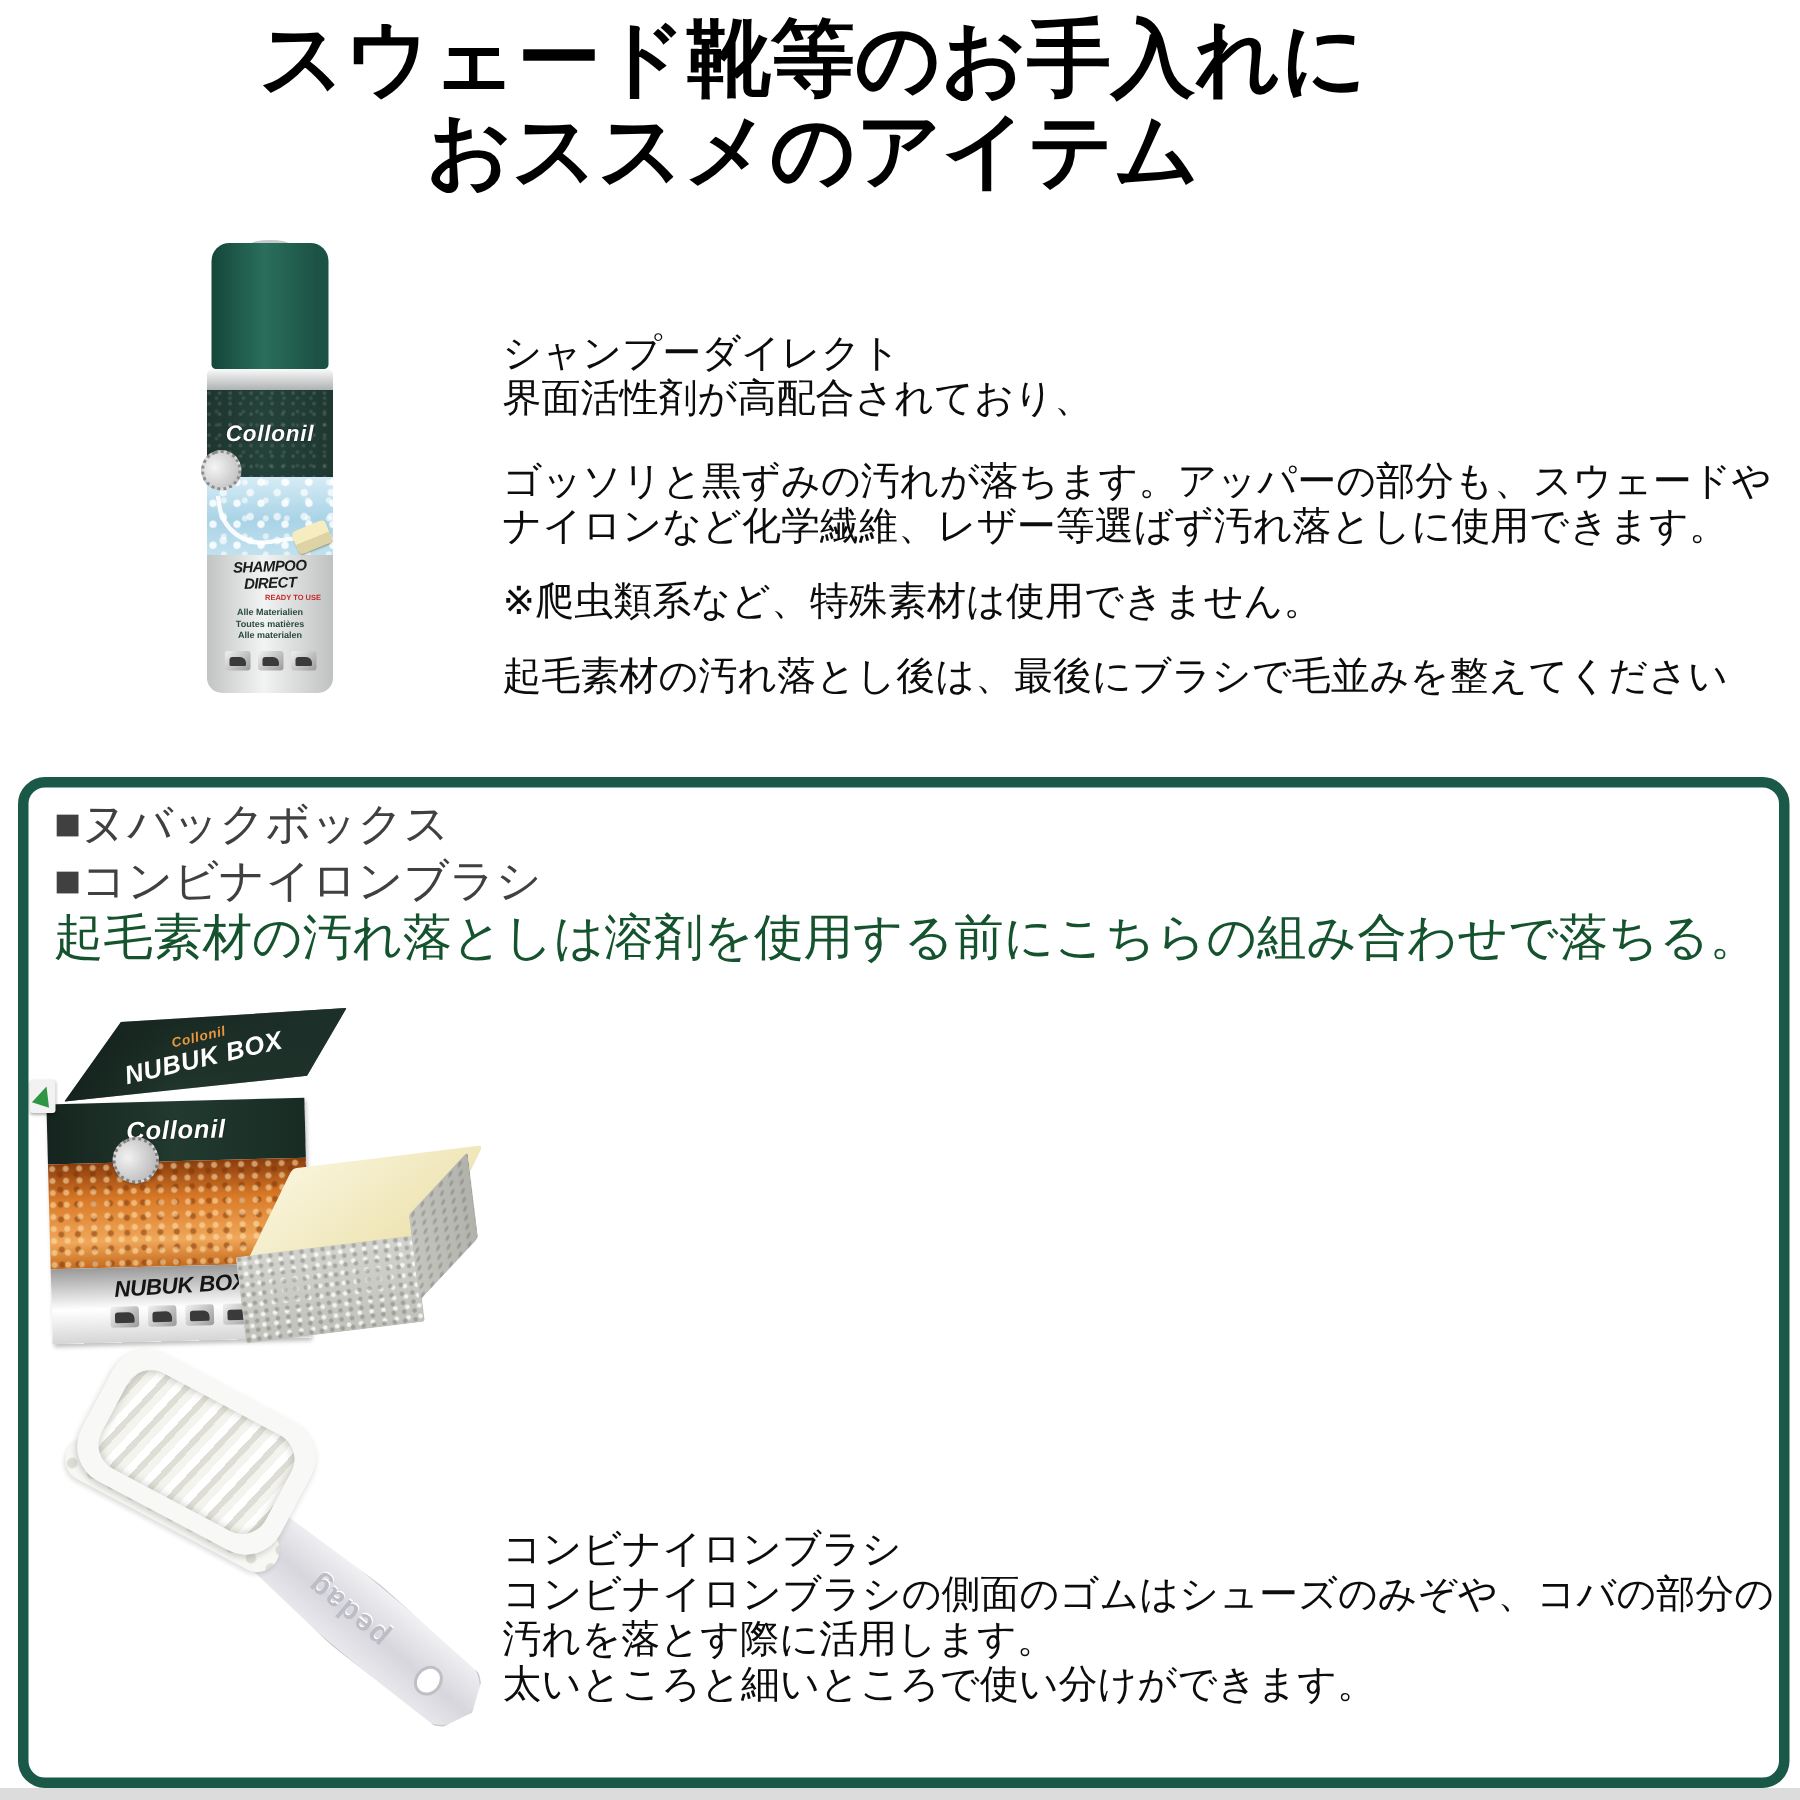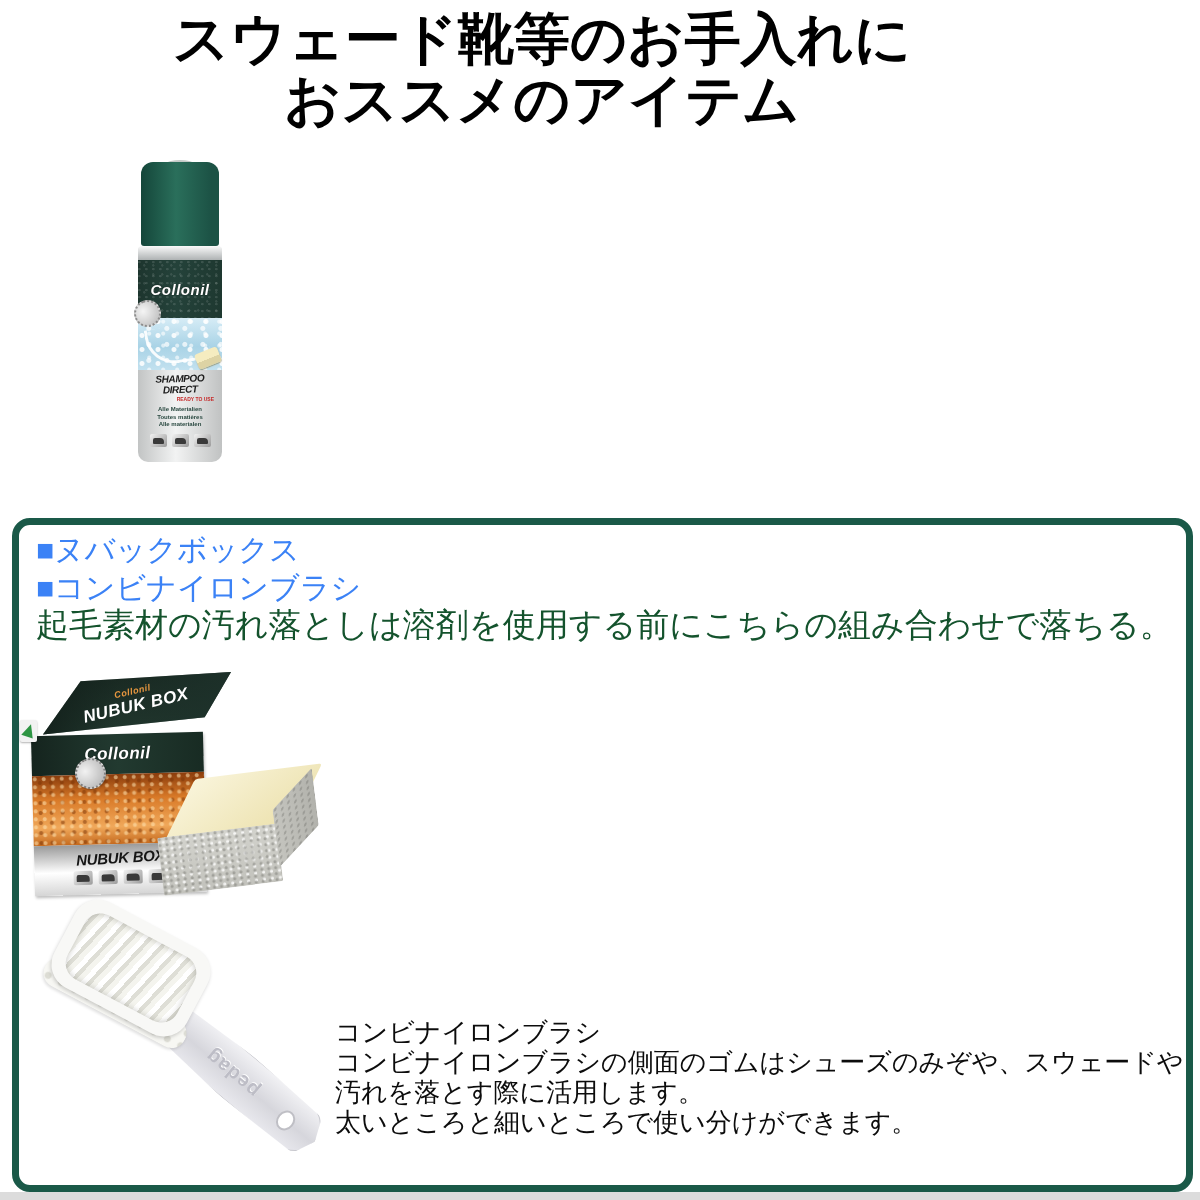--- a/index.html
+++ b/index.html
@@ -76,21 +76,21 @@
   
   .shampoo-text{position:absolute;left:335px;top:220px;width:860px;
                 font-size:26px;line-height:30px;color:#0c0c0c;}
   .shampoo-text .p1{margin-bottom:25px;}
   .shampoo-text .p2{margin-bottom:20px;}
   .shampoo-text .p3{margin-bottom:20px;}
   
   .rec-box{position:absolute;left:12px;top:518px;width:1181px;height:674px;box-sizing:border-box;
            border:7px solid var(--box-border);border-radius:18px;background:#fff;}
   .box-heading{position:absolute;left:36px;top:531px;font-size:30px;line-height:38px;
-               color:#3b82f6;}
+               color:#404040;}
   .box-lead{position:absolute;left:36px;top:605px;font-size:33px;line-height:40px;color:#14532d;}
   
   .nubuk{position:absolute;left:25px;top:672px;width:305px;height:233px;}
   .nb-lid{position:absolute;left:18px;top:0;width:188px;height:78px;
       clip-path:polygon(0 80%,20% 12%,100% 0,86% 58%);
       background:linear-gradient(100deg,#121f1a,#27413626 40%,#1d312a),linear-gradient(#16241e,#233a30);}
   .nb-lid .lid-inner{position:absolute;left:38px;top:14px;transform:rotate(-13deg);text-align:center;}
   .lid-brand{font-size:9px;font-style:italic;font-weight:bold;color:#e8973f;letter-spacing:.5px;}
   .lid-name{font-size:17px;font-weight:900;font-style:italic;color:#fff;letter-spacing:.5px;}
   .nb-front{position:absolute;left:8px;top:62px;width:172px;height:160px;transform:rotate(-1.5deg);
@@ -192,20 +192,28 @@
 Toutes matières
 Alle materialen</div>
       <div class="icon-row">
         <div class="m-icon"></div>
         <div class="m-icon"></div>
         <div class="m-icon"></div>
       </div>
     </div>
   </div>
 
+  <div class="shampoo-text">
+    <div class="p1 pre">シャンプーダイレクト
+界面活性剤が高配合されており、</div>
+    <div class="p2 pre">ゴッソリと黒ずみの汚れが落ちます。アッパーの部分も、スウェードや
+ナイロンなど化学繊維、レザー等選ばず汚れ落としに使用できます。</div>
+    <div class="p3 pre">※爬虫類系など、特殊素材は使用できません。</div>
+    <div class="p4 pre">起毛素材の汚れ落とし後は、最後にブラシで毛並みを整えてください</div>
+  </div>
 
   <div class="rec-box"></div>
   <div class="box-heading pre">■ヌバックボックス
 ■コンビナイロンブラシ</div>
   <div class="box-lead">起毛素材の汚れ落としは溶剤を使用する前にこちらの組み合わせで落ちる。</div>
 
   <div class="nubuk">
     <div class="nb-lid">
       <div class="lid-inner">
         <div class="lid-brand">Collonil</div>
@@ -242,18 +250,18 @@
       <div class="bh-brand">pedag</div>
       <div class="bh-hole"></div>
     </div>
     <div class="bh-rubber"></div>
     <div class="bh-head">
       <div class="bh-bristles"></div>
     </div>
   </div>
 
   <div class="brush-text pre">コンビナイロンブラシ
-コンビナイロンブラシの側面のゴムはシューズのみぞや、スウェードや
+コンビナイロンブラシの側面のゴムはシューズのみぞや、コバの部分の
 汚れを落とす際に活用します。
 太いところと細いところで使い分けができます。</div>
 
   <div class="bottom-strip"></div>
 </div>
 
 </body></html>

